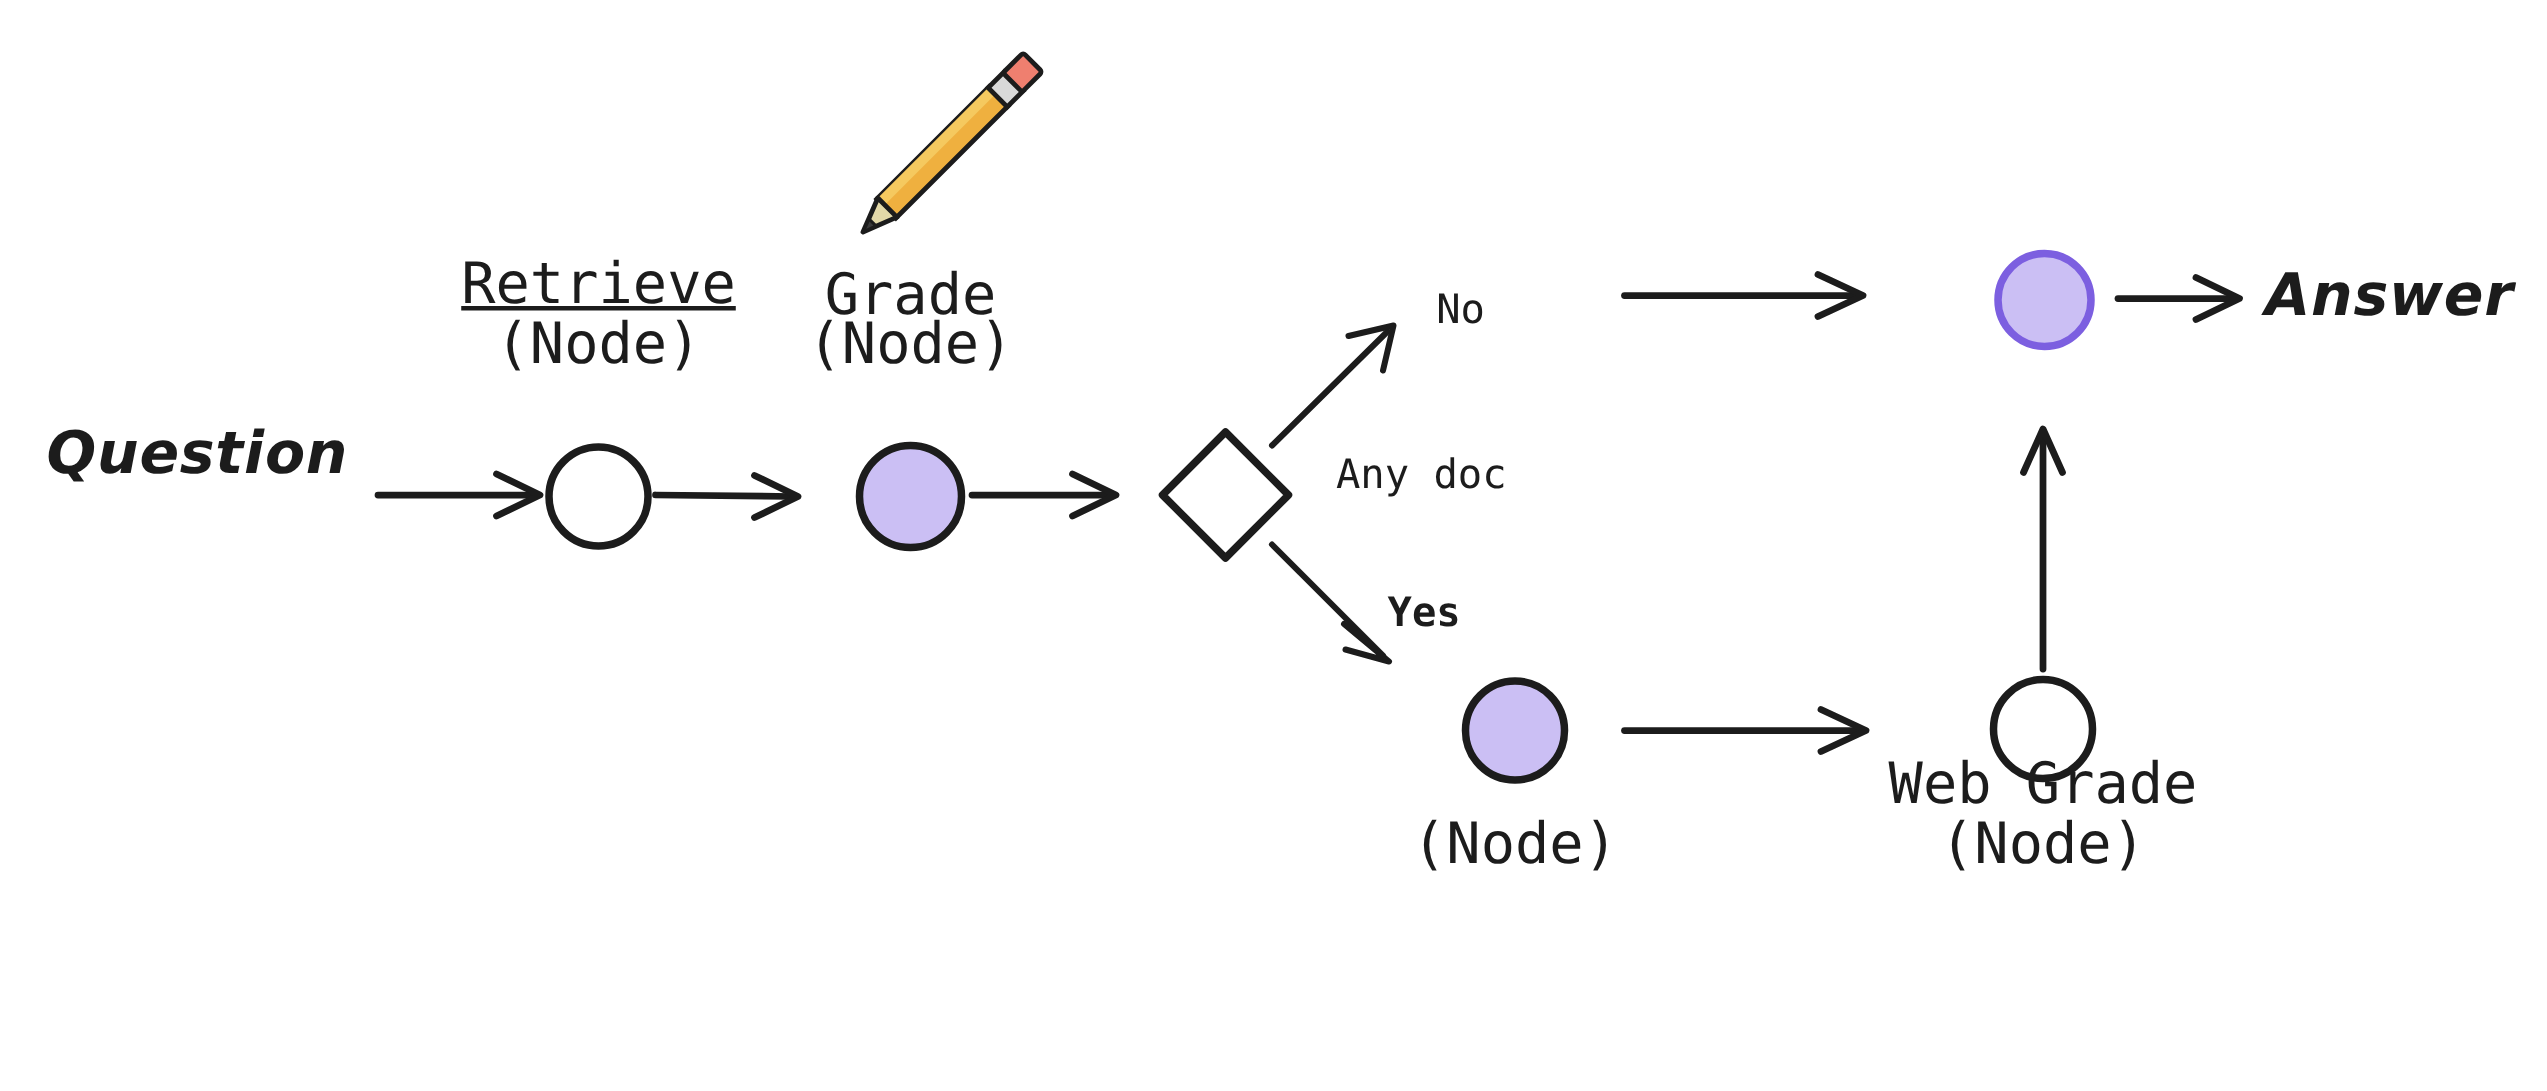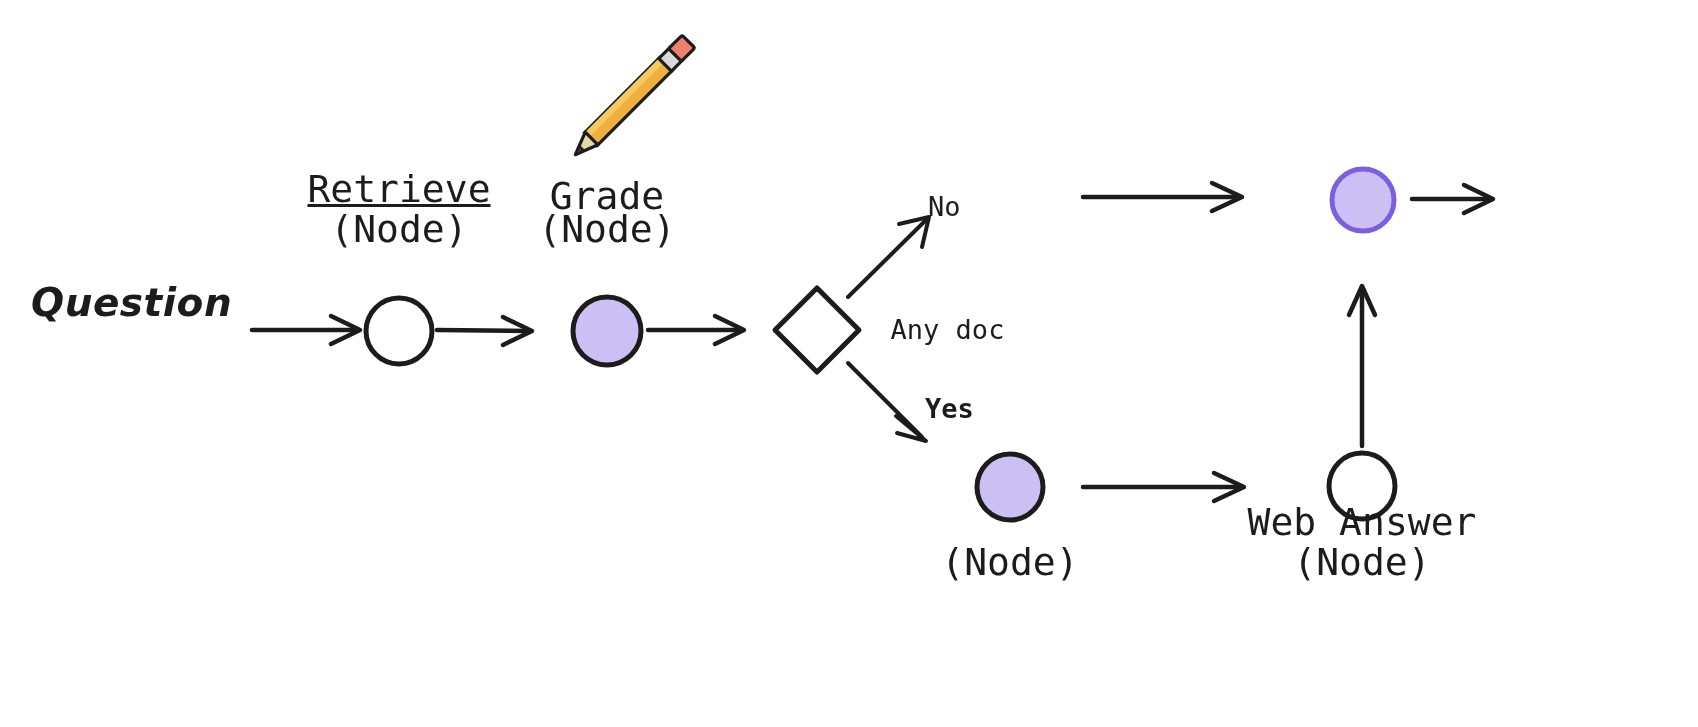--- a/index.html
+++ b/index.html
@@ -118,31 +118,32 @@
       <rect x="-9" y="-94" width="18" height="19" rx="2" fill="#ef7f6f" stroke="#1c1c1c" stroke-width="3.2"></rect>
 
       <path d="M-9,43 L0,66 L9,43 Z" fill="#e3d9a8" stroke="#1c1c1c" stroke-width="3.2" stroke-linejoin="round"></path>
 
       <path d="M-3.2,57 L0,66 L3.2,57 Z" fill="#3a3a3a" stroke="#1c1c1c" stroke-width="2" stroke-linejoin="round"></path>
     </g>
   </svg>
 
   <div class="script" style="left:31px; top:280px;">Question</div>
 
+  <div class="script" style="left:1510px; top:175px;">Answer</div>
 
   <div class="nodelabel big" style="left:289px; top:165px; width:220px;text-decoration:underline;">Retrieve</div>
   <div class="nodelabel big" style="left:289px; top:205px; width:220px;">(Node)</div>
 
   <div class="nodelabel big" style="left:497px; top:172px; width:220px;">Grade</div>
   <div class="nodelabel big" style="left:497px; top:205px; width:220px;">(Node)</div>
 
   <div class="nodelabel big" style="left:850px; top:538px; width:320px;">(Node)</div>
 
-  <div class="nodelabel big" style="left:1232px; top:498px; width:260px;">Web Answer</div>
+  <div class="nodelabel big" style="left:1232px; top:498px; width:260px;">Web Grade</div>
   <div class="nodelabel big" style="left:1232px; top:538px; width:260px;">(Node)</div>
 
-  <div class="nodelabel small" style="left:910px; top:190px; width:80px; text-align:left;margin-left:18px;">No</div>
+  <div class="nodelabel small" style="left:910px; top:190px; width:80px; text-align:right;">No</div>
 
   <div class="nodelabel small" style="left:925px; top:392px; width:80px; text-align:left;font-weight:bold;">Yes</div>
 
-  <div class="nodelabel small" style="left:840px; top:300px; width:215px;margin-top:13px;">Any doc</div>
+  <div class="nodelabel small" style="left:840px; top:300px; width:215px;">Any doc</div>
 
 </div>
 
 </body></html>

